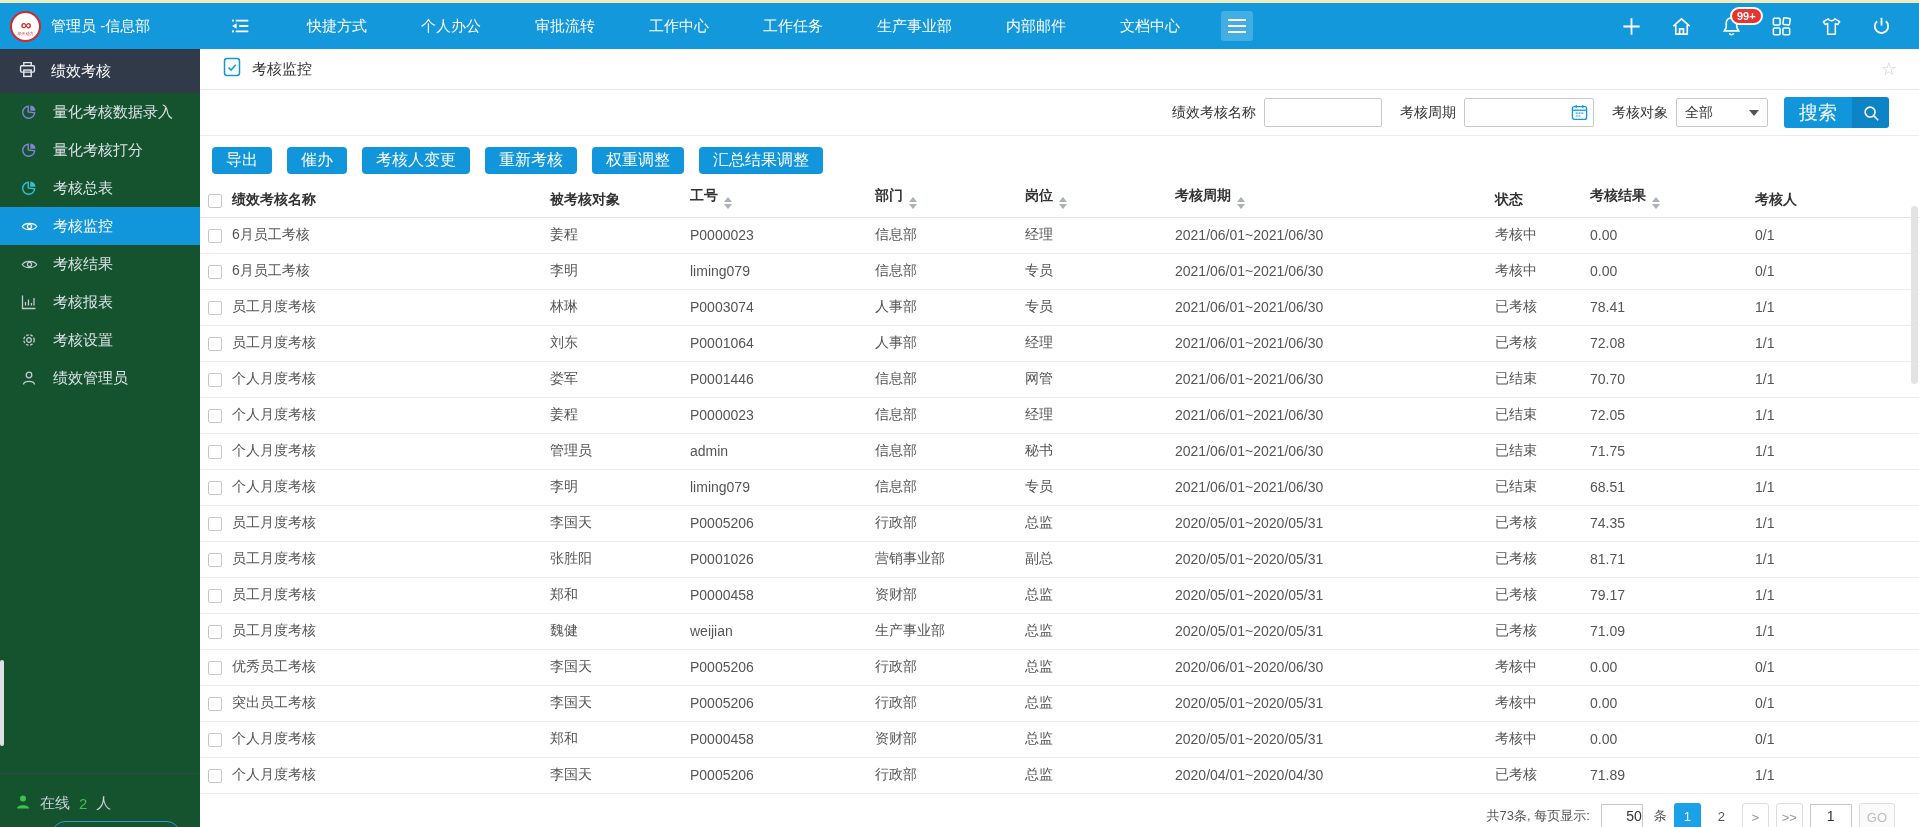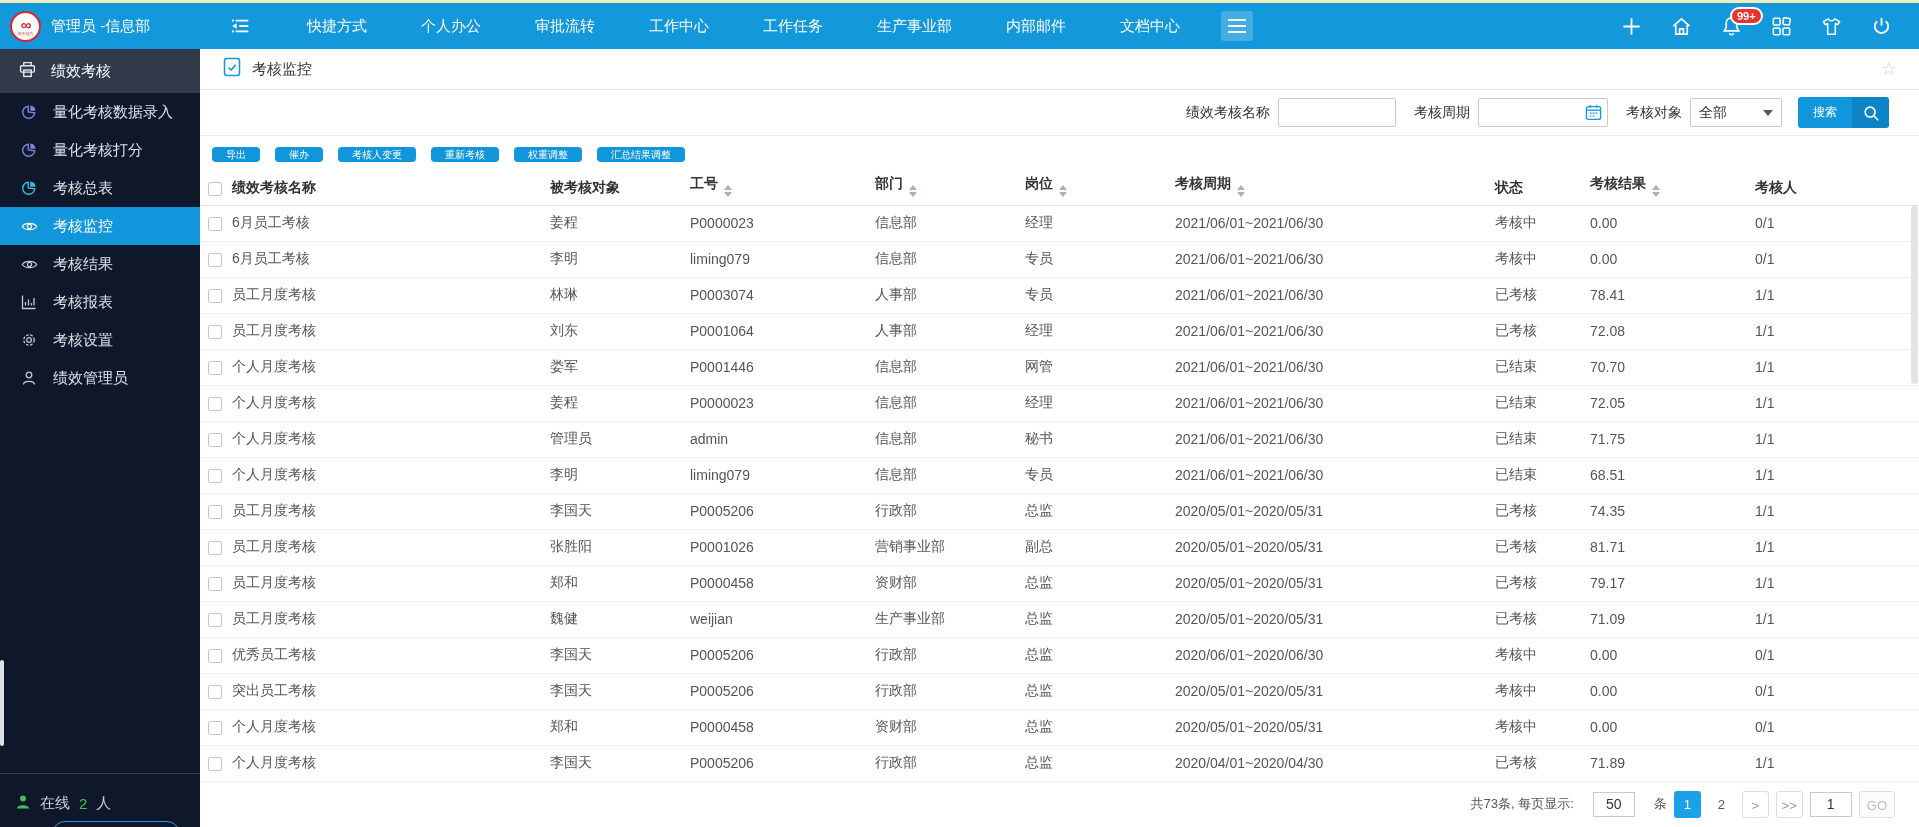--- a/index.html
+++ b/index.html
@@ -16,21 +16,21 @@
   .collapse { margin-left:30px; cursor:pointer; display:flex; align-items:center; }
   .topnav { display:flex; align-items:center; margin-left:26px; }
   .topnav .nav-item { padding:0 27px; font-size:15px; cursor:pointer; white-space:nowrap; }
   .menu-box { width:32px; height:30px; background:#43aee4; border-radius:3px; display:flex; flex-direction:column; justify-content:center; align-items:center; gap:4px; margin-left:14px; cursor:pointer; }
   .menu-box i { display:block; width:18px; height:2px; background:#fff; }
   .top-icons { margin-left:auto; display:flex; align-items:center; gap:27px; padding-right:26px; }
   .top-icon { position:relative; cursor:pointer; display:flex; align-items:center;text-align:right; }
   .badge { position:absolute; top:-8px; left:10px; background:#e8332e; color:#fff; font-size:11px; font-weight:bold; padding:1px 5px; border-radius:9px; border:2px solid #fdfdfd; line-height:1.1; }
 
   
-  .sidebar { position:absolute; left:0; top:49px; width:220px; height:778px; background:#0f172a; overflow:hidden; }
+  .sidebar { position:absolute; left:0; top:49px; width:220px; height:778px; background:#14532d; overflow:hidden; }
   .module-header { height:44px; background:#303a49; display:flex; align-items:center; gap:15px; padding-left:19px; color:#fff; font-size:15px; cursor:pointer; }
   .side-item { height:38px; display:flex; align-items:center; gap:15px; padding-left:21px; color:#dde2e9; font-size:15px; cursor:pointer; }
   .side-item.active { background:#1296db; color:#fff; }
   .side-item .sicon { width:17px; display:flex; align-items:center; }
   .side-divider { position:absolute; left:0; right:0; top:724px; border-top:1px solid #39424f; }
   .online-row { position:absolute; left:15px; top:745px; display:flex; align-items:center; gap:9px; color:#ccd3dc; font-size:15px; }
   .online-row .cnt { color:#3fc152; }
   .mini-scroll { position:absolute; left:0; top:611px; width:4px; height:86px; background:#dde1e6; border-radius:2px; cursor:pointer; }
   .bottom-pill { position:absolute; left:52px; top:772px; width:128px; height:26px; border:1px solid #2e97dd; border-radius:13px; }
 
@@ -42,38 +42,38 @@
 
   .search-bar { height:46px; border-bottom:1px solid #ececec; display:flex; align-items:center; justify-content:flex-end; padding-right:30px; font-size:14px; color:#333; }
   .search-bar label { margin-right:8px; white-space:nowrap; }
   .txt { width:118px; height:29px; border:1px solid #c9c9c9; border-radius:2px; font-size:13px; padding:0 6px; outline:none; color:#333; margin-right:18px; }
   .period-wrap { position:relative; margin-right:18px; }
   .period-wrap .txt { width:130px; margin-right:0; padding-right:26px; }
   .period-wrap .cal { position:absolute; right:6px; top:6px; pointer-events:none; }
   .select-box { width:92px; height:29px; border:1px solid #c9c9c9; border-radius:2px; display:flex; align-items:center; padding:0 8px; cursor:pointer; margin-right:16px; color:#333; }
   .select-box .caret { margin-left:auto; width:0; height:0; border:5px solid transparent; border-top:6px solid #555; margin-top:5px; }
   .search-btn { display:flex; cursor:pointer; }
-  .search-btn .s-main { background:#1296db; color:#fff; height:31px; line-height:31px; padding:0 15px; font-size:12px; border-radius:3px 0 0 3px; }
+  .search-btn .s-main { background:#1296db; color:#fff; height:31px; line-height:31px; padding:0 15px; font-size:19px; border-radius:3px 0 0 3px; }
   .search-btn .s-icon { background:#0d84c6; width:37px; height:31px; border-radius:0 3px 3px 0; display:flex; align-items:center; justify-content:center; }
 
   .toolbar { padding:11px 0 10px 12px; display:flex; gap:15px; }
-  .tb-btn { background:#1296db; color:#fff; border:none; font-size:10px; height:15px; padding:0 14px; border-radius:4px; cursor:pointer; font-family:inherit; }
+  .tb-btn { background:#1296db; color:#fff; border:none; font-size:16px; height:27px; padding:0 14px; border-radius:4px; cursor:pointer; font-family:inherit; }
 
   table.grid { width:100%; border-collapse:collapse; table-layout:fixed; }
   .grid th { height:33px; font-size:14px; color:#333; font-weight:bold; text-align:left; border-bottom:1px solid #e2e2e2; white-space:nowrap; cursor:pointer; }
   .grid td { height:36px; font-size:14px; color:#555; border-bottom:1px solid #ececec; white-space:nowrap; overflow:hidden; }
   .cbx { display:inline-block; width:14px; height:14px; border:1px solid #c6c6c6; border-radius:2px; background:#fff; vertical-align:middle; cursor:pointer; }
   .sort { display:inline-flex; flex-direction:column; margin-left:6px; vertical-align:-2px; }
   .sort .up { width:0;height:0;border:4px solid transparent;border-bottom:5px solid #aab0b6; margin-bottom:2px; }
   .sort .dn { width:0;height:0;border:4px solid transparent;border-top:5px solid #aab0b6; }
 
   .v-scroll { position:absolute; right:1px; top:157px; width:7px; height:178px; background:#e3e3e3; border-radius:4px; cursor:pointer; }
 
   .pagination { display:flex; justify-content:flex-end; align-items:center; gap:7px; padding:9px 24px 0 0; font-size:13px; color:#555; }
-  .pg-size { width:42px; height:25px; border:1px solid #c9c9c9; text-align:center; font-size:14px; color:#333; outline:none; margin:0 12px; }
+  .pg-size { width:42px; height:25px; border:1px solid #c9c9c9; text-align:right; font-size:14px; color:#333; outline:none; margin:0 4px; }
   .pg-btn { min-width:27px; height:27px; line-height:27px; text-align:center; font-size:13px; color:#555; cursor:pointer; border-radius:3px; }
   .pg-btn.active { background:#1aa1e8; color:#fff; }
   .pg-btn.arrow { border:1px solid #ddd; color:#999; }
   .pg-goto { width:42px; height:25px; border:1px solid #c9c9c9; text-align:center; font-size:14px; color:#333; outline:none; }
   .pg-go { border:1px solid #ddd; color:#bdbdbd; background:#fbfbfb; height:27px; line-height:27px; padding:0 7px; border-radius:3px; font-size:13px; cursor:pointer; }
 </style>
 </head>
 <body>
 
 <div class="top-yellow"></div>

